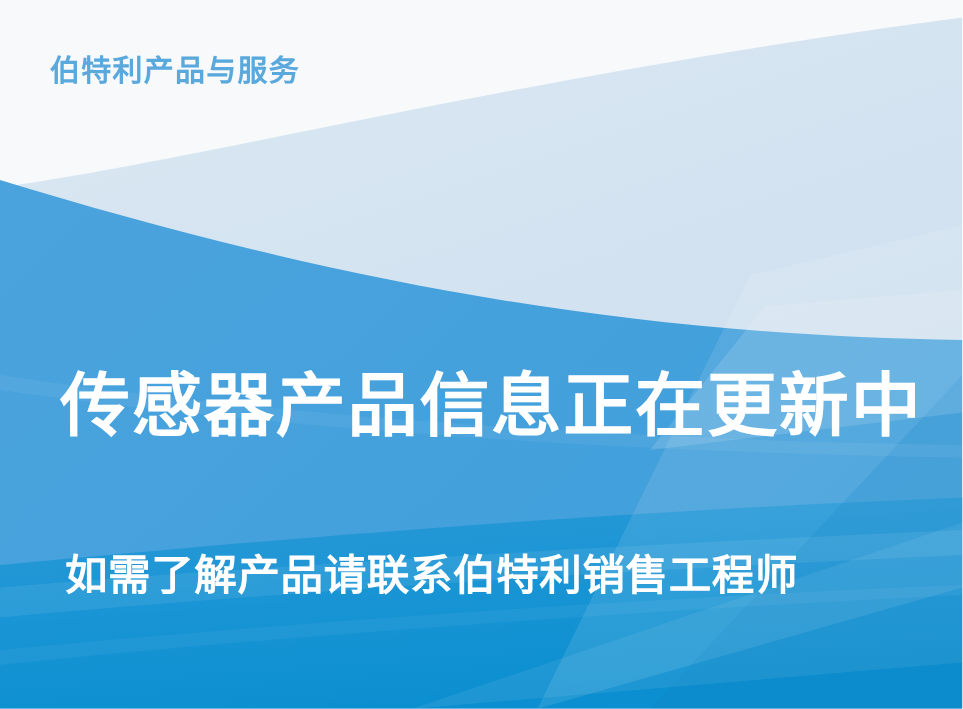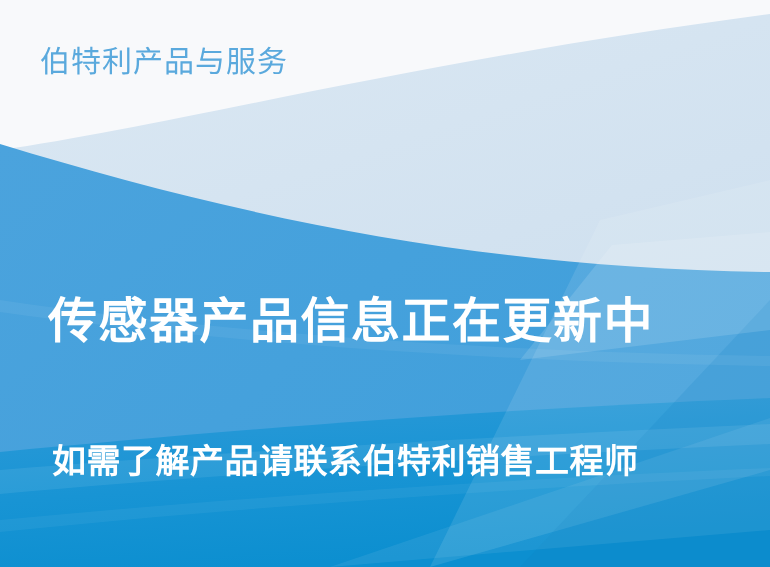--- a/index.html
+++ b/index.html
@@ -34,33 +34,33 @@
     position: absolute;
     inset: 0;
     width: 770px;
     height: 567px;
   }
 
   .brand-title {
     position: absolute;
     left: 40px;
     top: 44px;
-    font-size: 30px;
-    font-weight: 400;
+    font-size: 24px;
+    font-weight: 700;
     letter-spacing: 1px;
     color: #5aa9dd;
     white-space: nowrap;
     line-height: 1.2;
   }
 
   .headline {
     position: absolute;
     left: 48px;
     top: 296px;
-    font-size: 49px;
+    font-size: 56px;
     font-weight: 700;
     letter-spacing: 1.5px;
     color: #ffffff;
     white-space: nowrap;
     line-height: 1.05;
   }
 
   .subheadline {
     position: absolute;
     left: 52px;

